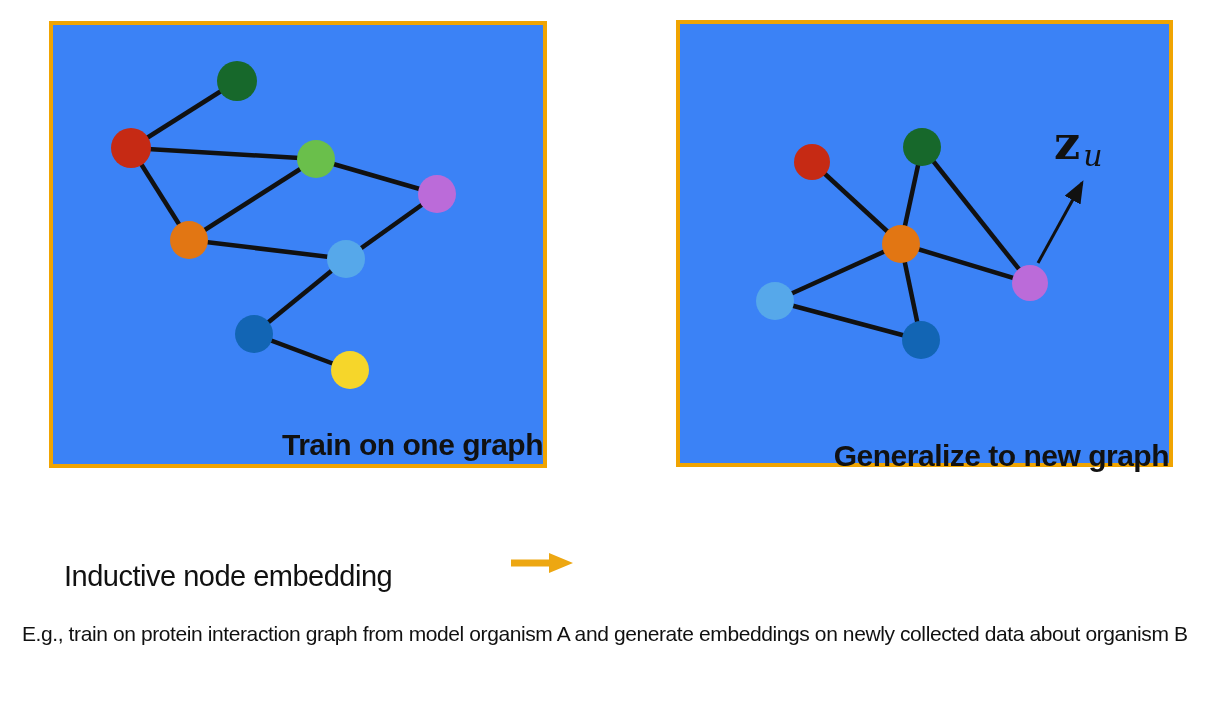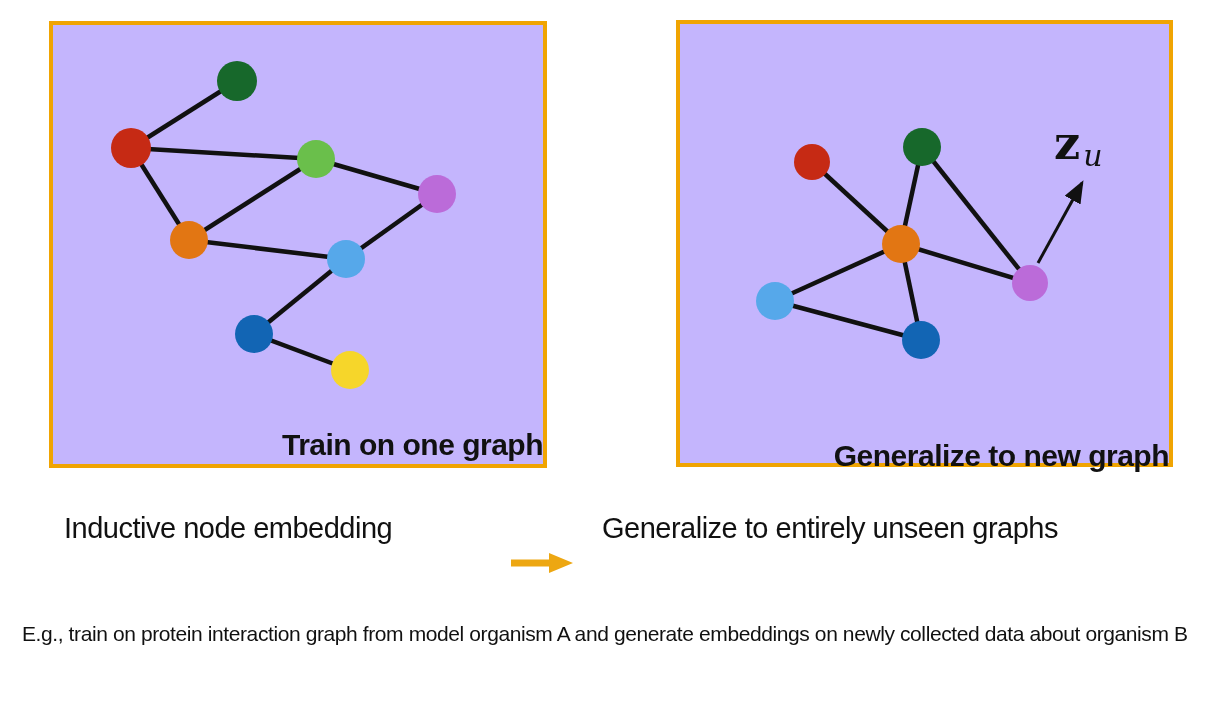--- a/index.html
+++ b/index.html
@@ -1,38 +1,38 @@
 <!DOCTYPE html>
 <html><head>
 <meta charset="utf-8">
 <style>
   html,body{margin:0;padding:0;background:#ffffff;}
   .slide{
     position:relative;width:1215px;height:718px;background:#ffffff;overflow:hidden;
     font-family:"Liberation Sans",sans-serif;color:#111111;
   }
   .box{
-    position:absolute;box-sizing:border-box;border:4px solid #f0a402;background:#c4b5fd;
+    position:absolute;box-sizing:border-box;border:4px solid #f0a402;background:#3b82f6;
   }
   .box-left{left:49px;top:21px;width:498px;height:447px;}
   .box-right{left:676px;top:20px;width:497px;height:447px;}
   .graph-svg{position:absolute;left:-4px;top:-4px;}
   .caption{
     position:absolute;left:0;right:0;bottom:2px;text-align:right;
     font-size:30px;font-weight:bold;letter-spacing:-0.5px;white-space:nowrap;
   }
   .caption-right{bottom:-10px;padding-left:48px;}
   .zu{position:absolute;left:374px;top:96px;white-space:nowrap;}
   .zu .z{font-family:"DejaVu Serif","Liberation Serif",serif;font-weight:bold;font-size:46px;line-height:1;}
   .zu .zsub{
     font-family:"DejaVu Serif","Liberation Serif",serif;font-style:italic;font-size:30px;
     position:relative;top:7px;left:3px;
   }
   .mid-left,.mid-right{
-    position:absolute;top:512px;font-size:29px;letter-spacing:-0.5px;white-space:nowrap;
+    position:absolute;top:560px;font-size:29px;letter-spacing:-0.5px;white-space:nowrap;
   }
   .mid-left{left:64px;}
   .mid-right{left:602px;}
   .mid-arrow{position:absolute;left:511px;top:552px;}
   .para{
     position:absolute;left:22px;top:611px;width:1180px;
     font-size:21px;line-height:46px;letter-spacing:-0.4px;
   }
 </style>
 </head>
@@ -88,17 +88,16 @@
     <div class="zu"><span class="z">z</span><span class="zsub">u</span></div>
     <div class="caption caption-right">Generalize to new graph</div>
   </div>
 
   <span class="mid-left">Inductive node embedding</span>
 
   <svg class="mid-arrow" width="64" height="22" viewBox="0 0 64 22">
     <polygon points="0,7.5 38,7.5 38,1 62,11 38,21 38,14.5 0,14.5" fill="#eda712"></polygon>
   </svg>
 
-  <span class="mid-right">Generalize to entirely unseen graphs</span>
 
   <div class="para">E.g., train on protein interaction graph from model organism A and generate embeddings on newly collected data about organism B</div>
 
 </div>
 
 </body></html>

